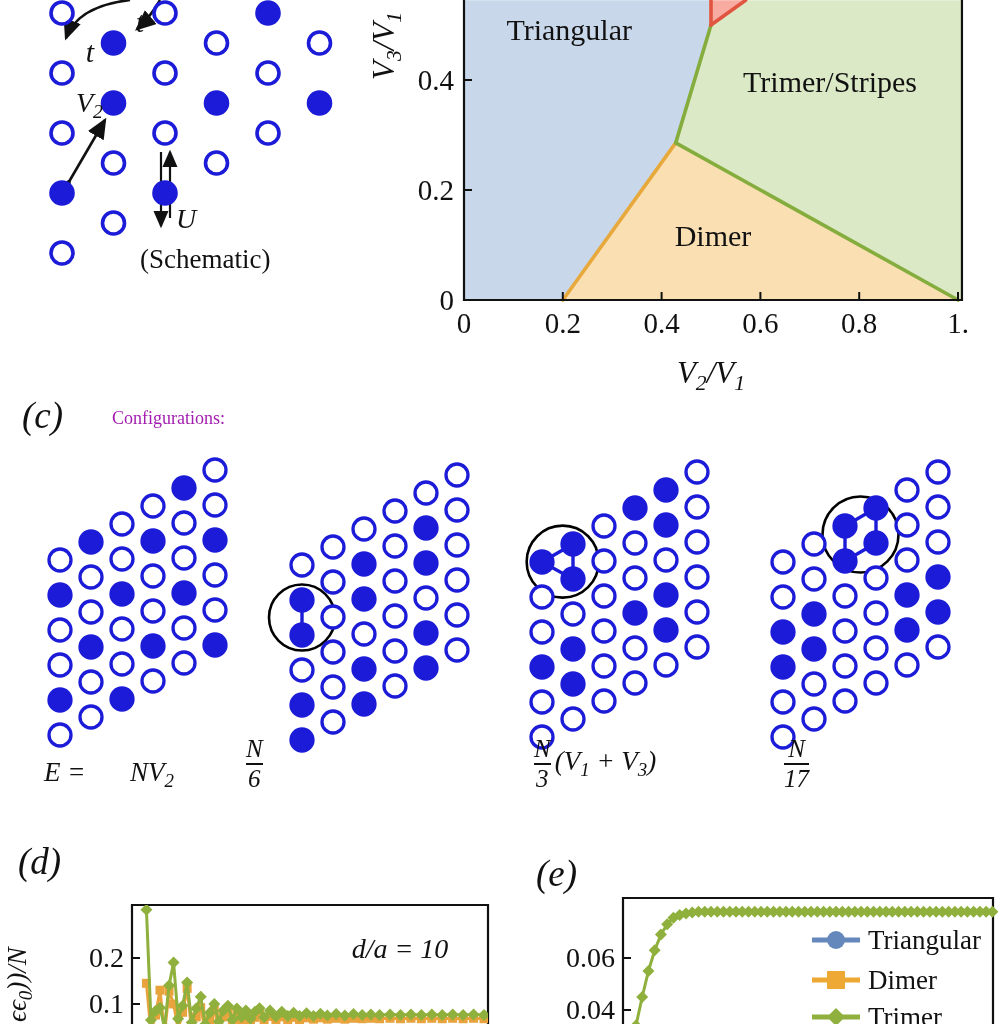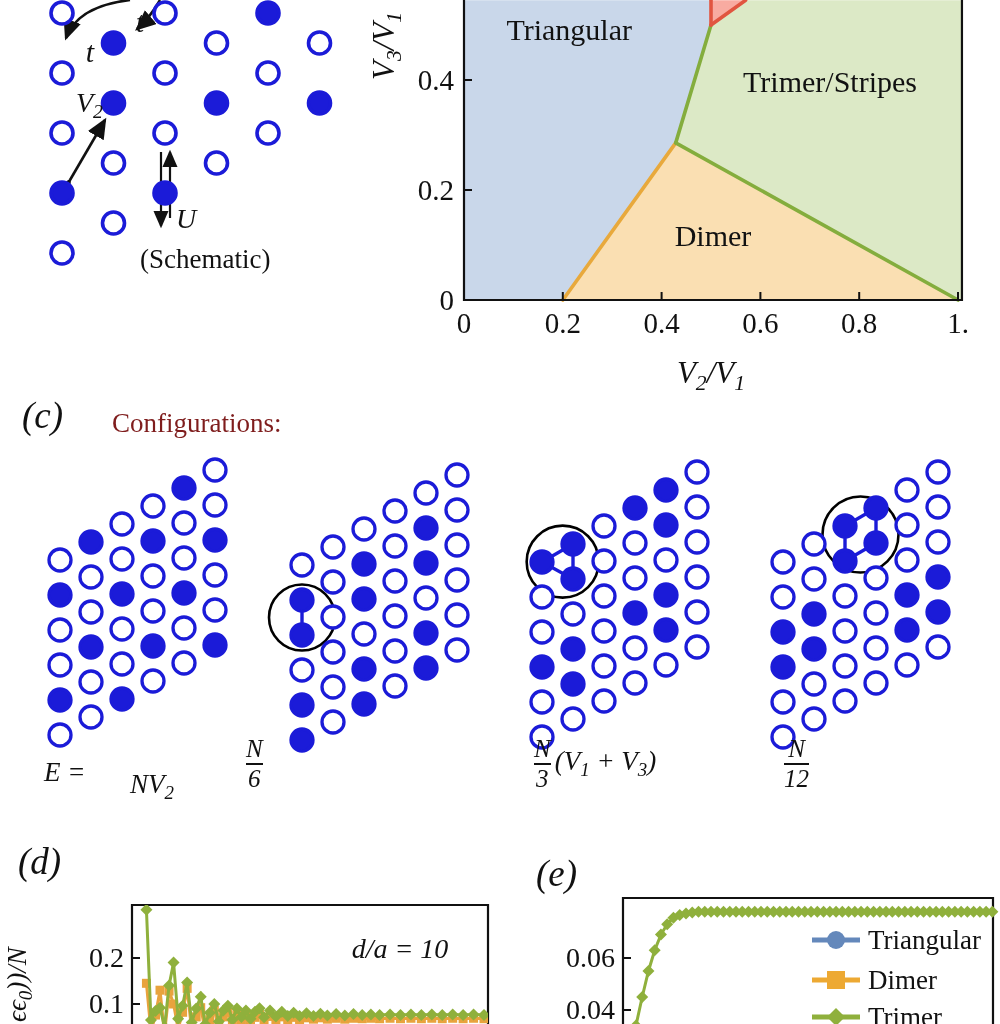--- a/index.html
+++ b/index.html
@@ -1,21 +1,21 @@
 <!DOCTYPE html>
 <html><head>
 <meta charset="utf-8">
 <style>
   html,body{margin:0;padding:0;background:#fff;}
   #root{position:relative;width:1000px;height:1024px;background:#ffffff;overflow:hidden;
         font-family:"Liberation Serif","DejaVu Serif",serif;color:#111;}
   .abs{position:absolute;}
   svg{position:absolute;overflow:hidden;}
   .panel-label{font-style:italic;font-size:37px;color:#111;}
-  .fig-title{font-size:27px;color:#7f1d1d;}
+  .fig-title{font-size:18px;color:#a21caf;}
   .formula{position:absolute;display:flex;align-items:center;font-style:italic;
            font-size:27px;color:#111;white-space:nowrap;}
   .formula sub{font-size:70%;font-style:italic;}
   .frac{display:inline-flex;flex-direction:column;align-items:center;margin-right:4px;
         font-size:25px;line-height:1.05;}
   .frac .bar{height:1.6px;background:#111;width:100%;margin:1px 0;}
   .expr{font-size:27px;}
 </style>
 </head>
 <body>
@@ -299,21 +299,21 @@
         <circle cx="938" cy="612" r="11" fill="#1b1bd8" stroke="#1b1bd8" stroke-width="3.3"></circle>
         <circle cx="938" cy="577" r="11" fill="#1b1bd8" stroke="#1b1bd8" stroke-width="3.3"></circle>
         <circle cx="938" cy="542" r="11" fill="#fff" stroke="#1b1bd8" stroke-width="3.3"></circle>
         <circle cx="938" cy="507" r="11" fill="#fff" stroke="#1b1bd8" stroke-width="3.3"></circle>
         <circle cx="938" cy="472" r="11" fill="#fff" stroke="#1b1bd8" stroke-width="3.3"></circle>
       </g>
     </svg>
 
   <div id="formula-row">
       <div class="formula" style="left: 44px; top: 757px;">E =</div>
-      <div class="formula" style="left: 130px; top: 757px; margin-top: 12px;">
+      <div class="formula" style="left: 130px; top: 757px;">
         <span class="expr">NV<sub>2</sub></span>
       </div>
       <div class="formula" style="left: 246px; top: 736px;">
         <span class="frac">
           <span>N</span>
           <span class="bar"></span>
           <span>6</span>
         </span>
       </div>
       <div class="formula" style="left: 534px; top: 736px;">
@@ -321,21 +321,21 @@
           <span>N</span>
           <span class="bar"></span>
           <span>3</span>
         </span>
         <span class="expr">(V<sub>1</sub> + V<sub>3</sub>)</span>
       </div>
       <div class="formula" style="left: 784px; top: 736px;">
         <span class="frac">
           <span>N</span>
           <span class="bar"></span>
-          <span>12</span>
+          <span>17</span>
         </span>
       </div>
     </div>
 
   <div class="abs panel-label" style="left:18px;top:840px">(d)</div>
   <svg id="plotd-svg" style="left:0;top:830px" width="530" height="194" viewBox="0 0 530 194">
       <defs>
         <clipPath id="clipd">
           <rect x="132" y="75" width="356" height="179"></rect>
         </clipPath>

